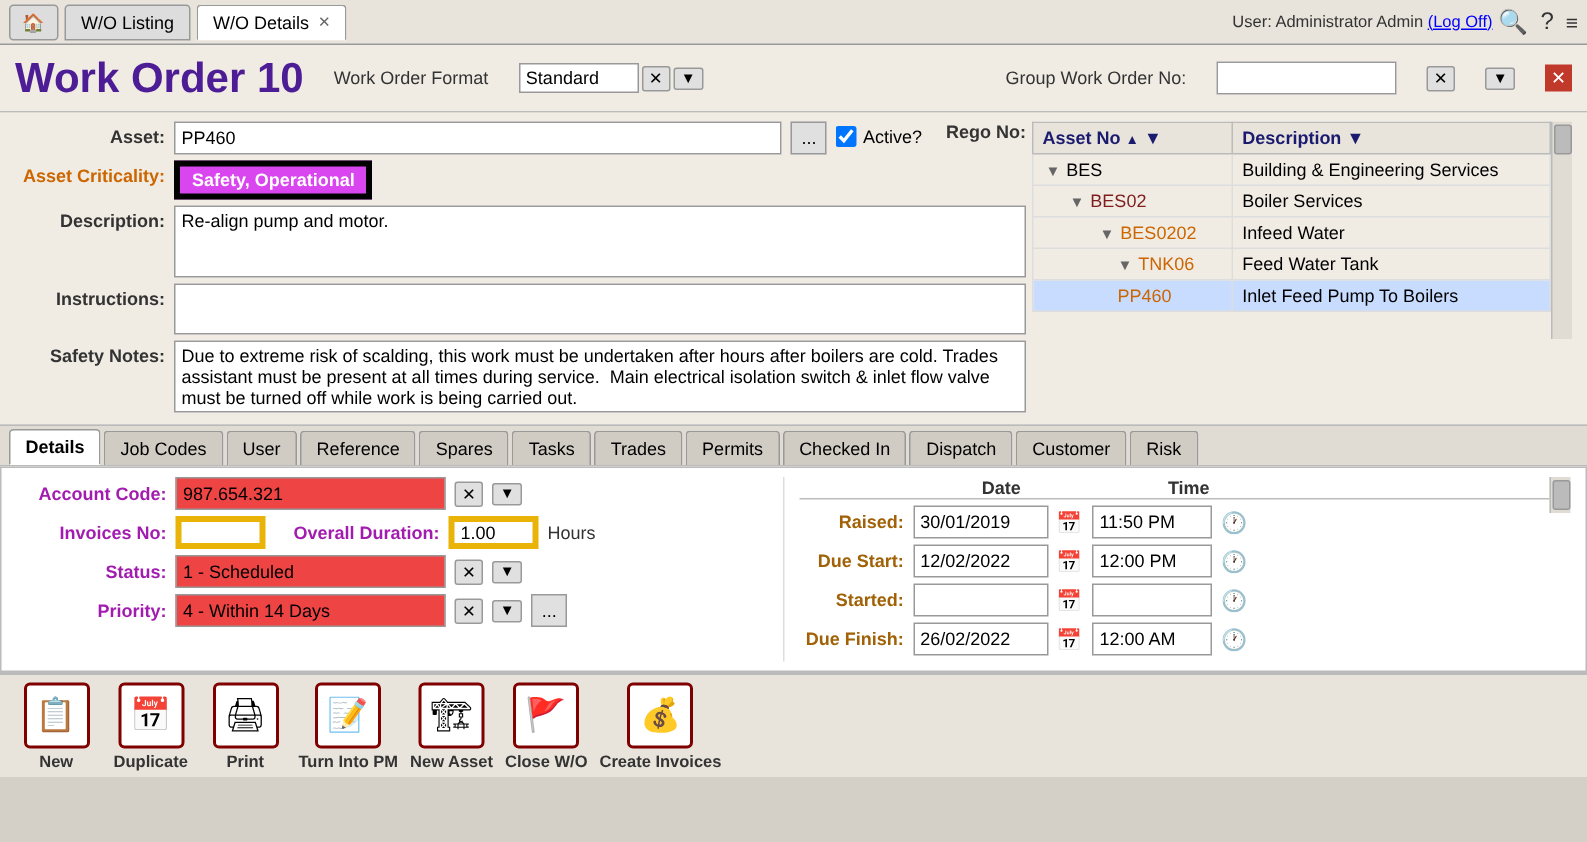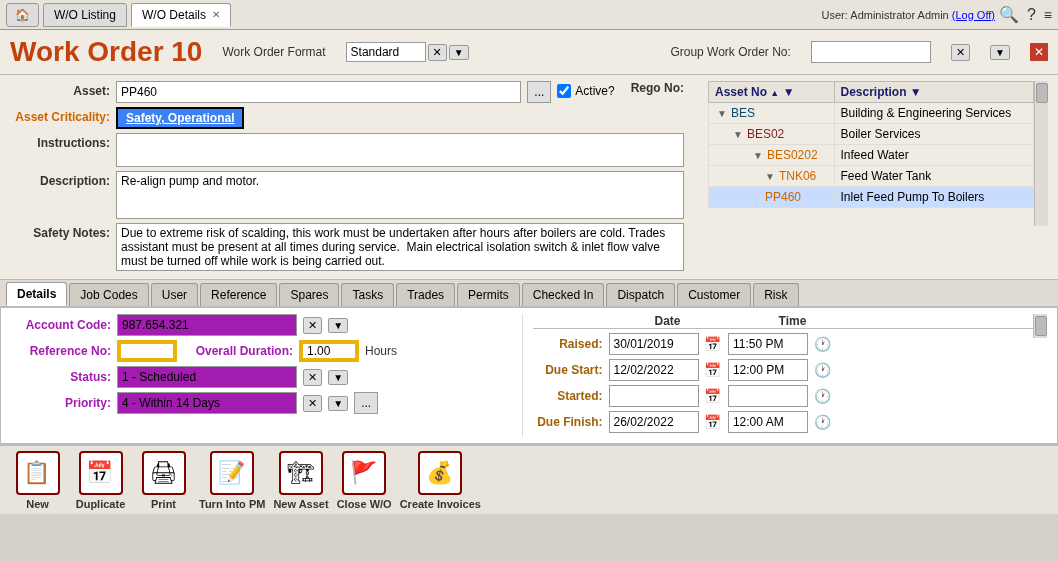--- a/index.html
+++ b/index.html
@@ -24,21 +24,21 @@
     .nav-user { font-size: 11px; color: #333; }
     .nav-user a { color: #00f; text-decoration: underline; cursor: pointer; }
     .nav-icons { display: flex; gap: 8px; align-items: center; }
     .nav-icon-btn { background: none; border: none; font-size: 16px; cursor: pointer; color: #333; }
 
     
     .title-bar {
       background: #f0ece4; border-bottom: 1px solid #bbb; padding: 6px 10px;
       display: flex; align-items: center; gap: 20px;
     }
-    .work-order-title { font-size: 28px; font-weight: bold; color: #c2410c; }
+    .work-order-title { font-size: 28px; font-weight: bold; color: #4c1d95; }
     .format-label { font-size: 12px; color: #333; }
     .format-select-wrap { display: flex; align-items: center; gap: 2px; }
     .format-input {
       border: 1px solid #999; background: #fff; padding: 2px 4px; font-size: 12px; width: 80px;
     }
     .btn-x { background: #e0e0e0; border: 1px solid #999; border-radius: 2px; padding: 1px 4px; cursor: pointer; font-size: 11px; }
     .btn-dropdown { background: #e0e0e0; border: 1px solid #999; border-radius: 2px; padding: 1px 4px; cursor: pointer; font-size: 10px; }
     .title-spacer { flex: 1; }
     .group-wo-label { font-size: 12px; color: #333; }
     .group-wo-input { border: 1px solid #999; background: #fff; padding: 2px; width: 120px; height: 22px; }
@@ -48,23 +48,22 @@
     .main-form { background: #f0ece4; padding: 6px 10px 4px 10px; }
     .form-row { display: flex; align-items: flex-start; margin-bottom: 4px; gap: 6px; }
     .form-label { color: #333; font-weight: bold; font-size: 12px; min-width: 100px; text-align: right; padding-top: 3px; }
     .form-label.orange { color: #cc6600; }
     .form-input-wide { border: 1px solid #999; background: #fff; padding: 2px 4px; font-size: 12px; flex: 1; height: 22px; }
     .btn-dots { background: #e0e0e0; border: 1px solid #999; padding: 1px 6px; cursor: pointer; font-size: 12px; height: 22px; }
     .active-check { display: flex; align-items: center; gap: 4px; padding-top: 3px; }
 
     
     .criticality-badge {
-      background: #3b82f6; color: #fff; font-weight: bold; padding: 2px 8px; font-size: 12px;
-      border: 2px solid #000000;
-      text-decoration: underline;
+      background: #d946ef; color: #fff; font-weight: bold; padding: 2px 8px; font-size: 12px;
+      border: 4px solid #000000;
     }
 
     
     .split-layout { display: flex; gap: 0; }
     .left-form { flex: 1; padding-right: 4px; }
 
     
     .dropdown-table { width: 100%; border-collapse: collapse; font-size: 12px; }
     .dropdown-table th {
       background: #e8e4dc; border: 1px solid #bbb; padding: 3px 6px; text-align: left;
@@ -89,21 +88,21 @@
       display: flex; align-items: center;
     }
     .tab-item.active { background: #fff; font-weight: bold; border-bottom: 1px solid #fff; }
 
     
     .details-section {
       background: #fff; border: 1px solid #bbb; padding: 6px 10px; min-height: 120px;
     }
     .detail-row { display: flex; align-items: center; gap: 6px; margin-bottom: 4px; }
     .detail-label { font-weight: bold; color: #a21caf; min-width: 100px; text-align: right; font-size: 12px; }
-    .detail-input { border: 1px solid #999; background: #a21caf; padding: 2px 4px; font-size: 12px; height: 22px; }
+    .detail-input { border: 1px solid #999; background: #ef4444; padding: 2px 4px; font-size: 12px; height: 22px; }
     .detail-input-sm { border: 4px solid #eab308; background: #fff; padding: 2px 4px; font-size: 12px; height: 22px; width: 60px; }
     .units-label { font-size: 12px; color: #333; }
     .dt-header { display: flex; gap: 0; margin-bottom: 4px; border-bottom: 1px solid #bbb; }
     .dt-col-label { font-weight: bold; color: #333; font-size: 12px; text-align: center; }
     .dt-row { display: flex; align-items: center; gap: 6px; margin-bottom: 4px; }
     .dt-row-label { font-weight: bold; color: #a16207; font-size: 12px; min-width: 70px; text-align: right; }
     .dt-input { border: 1px solid #999; background: #fff; padding: 2px 4px; font-size: 12px; height: 22px; width: 90px; }
     .dt-icon { color: #888; font-size: 14px; cursor: pointer; }
     .dt-time { border: 1px solid #999; background: #fff; padding: 2px 4px; font-size: 12px; height: 22px; width: 80px; }
 
@@ -133,21 +132,21 @@
 
     
     .two-col { display: flex; gap: 0; }
     .col-left { flex: 1; padding-right: 10px; border-right: 1px solid #ddd; }
     .col-right { flex: 1; padding-left: 10px; }
 
     .checkbox-input { width: 14px; height: 14px; cursor: pointer; }
 
     
     .right-panel-wrap { display: flex; height: 145px; overflow: hidden; }
-    .right-panel-inner { flex: 1; overflow-y: auto; margin-left: 20px; }
+    .right-panel-inner { flex: 1; overflow-y: auto; }
 
     .sort-arrow { font-size: 9px; }
   </style>
 </head>
 <body>
 
 <div class="nav-bar">
   <div class="nav-home-btn">
     <span>🏠</span>
   </div>
@@ -200,27 +199,27 @@
         </div>
         <span style="margin-left:10px;font-weight:bold;color:#333;">Rego No:</span>
       </div>
 
       <div class="form-row" style="margin-bottom:4px;">
         <span class="form-label orange">Asset Criticality:</span>
         <span class="criticality-badge">Safety, Operational</span>
       </div>
 
       <div class="form-row">
+        <span class="form-label">Description:</span>
+        <textarea class="form-textarea" rows="3" style="max-width: 572px;">Re-align pump and motor.</textarea>
+      </div>
+
+      <div class="form-row">
         <span class="form-label">Instructions:</span>
         <textarea class="form-textarea" rows="2" style="max-width: 572px;"></textarea>
-      </div>
-
-      <div class="form-row">
-        <span class="form-label">Description:</span>
-        <textarea class="form-textarea" rows="3" style="max-width: 572px;">Re-align pump and motor.</textarea>
       </div>
 
       <div class="form-row">
         <span class="form-label">Safety Notes:</span>
         <textarea class="form-textarea" rows="3" style="max-width: 572px;">Due to extreme risk of scalding, this work must be undertaken after hours after boilers are cold. Trades assistant must be present at all times during service.  Main electrical isolation switch &amp; inlet flow valve must be turned off while work is being carried out.</textarea>
       </div>
 
     </div>
 
     <div style="width:360px; margin-top:0;">
@@ -235,21 +234,21 @@
                   <span> ▼</span>
                 </th>
                 <th>
                   <span>Description</span>
                   <span> ▼</span>
                 </th>
               </tr>
             </thead>
             <tbody id="asset-table-body">
             <tr>
-                  <td style="padding-left: 8px;"><span style="color: rgb(102, 102, 102); font-size: 10px; margin-right: 4px;">▼</span><span style="color: #0c4a6e;">BES</span></td>
+                  <td style="padding-left: 8px;"><span style="color: rgb(102, 102, 102); font-size: 10px; margin-right: 4px;">▼</span><span style="color: #000000;">BES</span></td>
                   <td>Building &amp; Engineering Services</td>
                 </tr>
                 <tr>
                   <td style="padding-left: 24px;"><span style="color: rgb(102, 102, 102); font-size: 10px; margin-right: 4px;">▼</span><span style="color: #7f1d1d;">BES02</span></td>
                   <td>Boiler Services</td>
                 </tr>
                 <tr>
                   <td style="padding-left: 44px;"><span style="color: rgb(102, 102, 102); font-size: 10px; margin-right: 4px;">▼</span><span style="color: rgb(204, 102, 0);">BES0202</span></td>
                   <td>Infeed Water</td>
                 </tr>
@@ -297,21 +296,21 @@
         <div class="col-left">
 
           <div class="detail-row">
             <span class="detail-label">Account Code:</span>
             <input class="detail-input" style="width: 180px;" type="text" value="987.654.321">
             <button class="btn-x">✕</button>
             <button class="btn-dropdown">▼</button>
           </div>
 
           <div class="detail-row">
-            <span class="detail-label">Reference No:</span>
+            <span class="detail-label">Invoices No:</span>
             <input class="detail-input-sm" type="text" style="">
             <span class="detail-label" style="min-width:110px;">Overall Duration:</span>
             <input class="detail-input-sm" type="text" value="1.00" style="">
             <span class="units-label">Hours</span>
           </div>
 
           <div class="detail-row">
             <span class="detail-label">Status:</span>
             <input class="detail-input" style="width: 180px;" type="text" value="1 - Scheduled">
             <button class="btn-x">✕</button>

